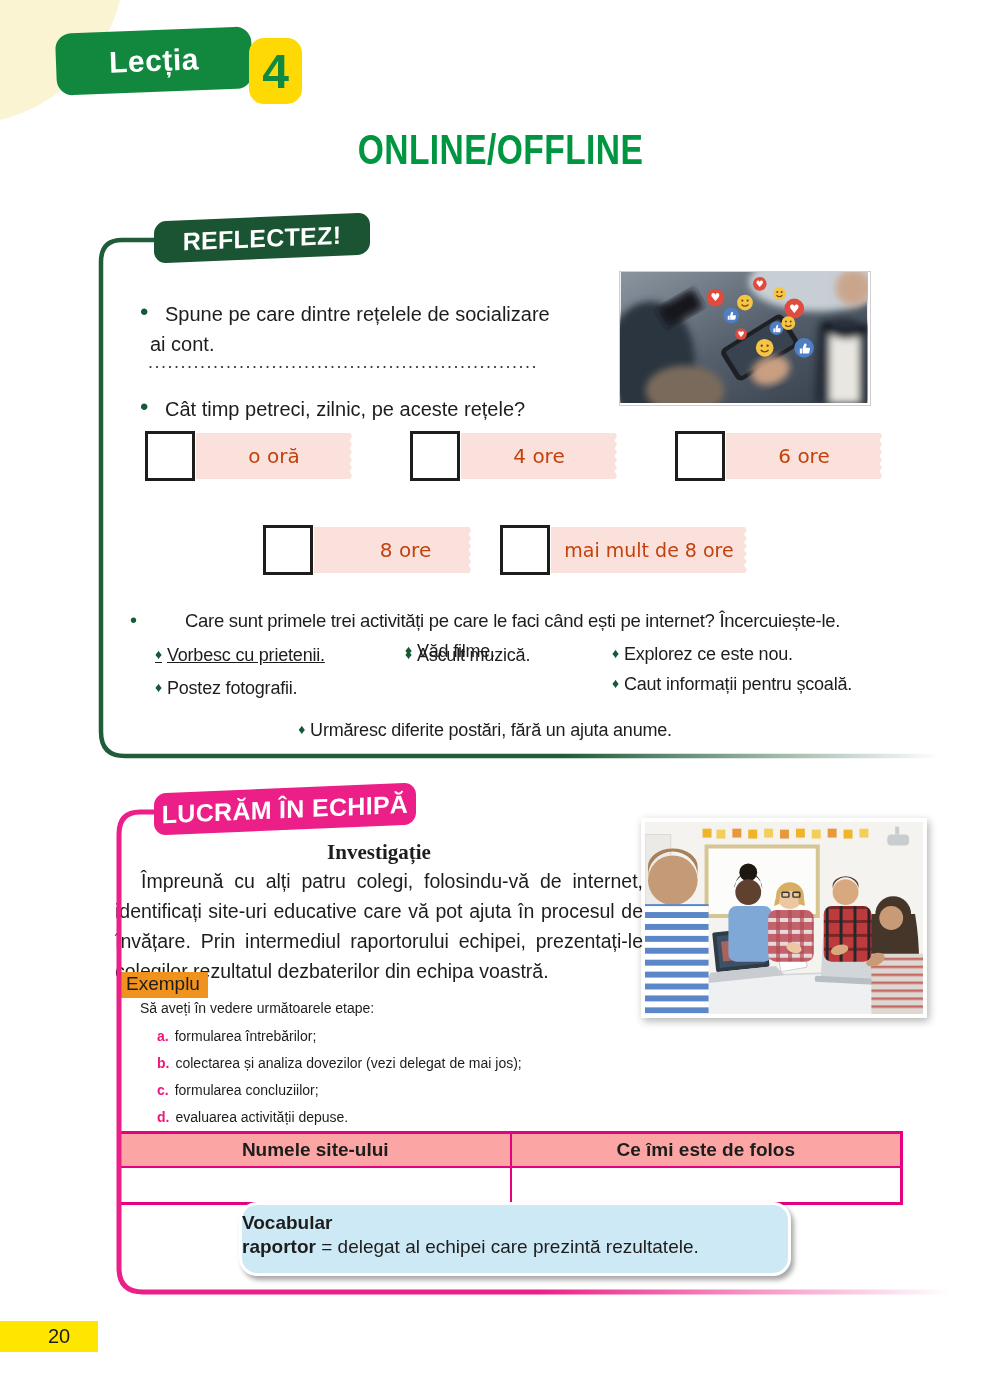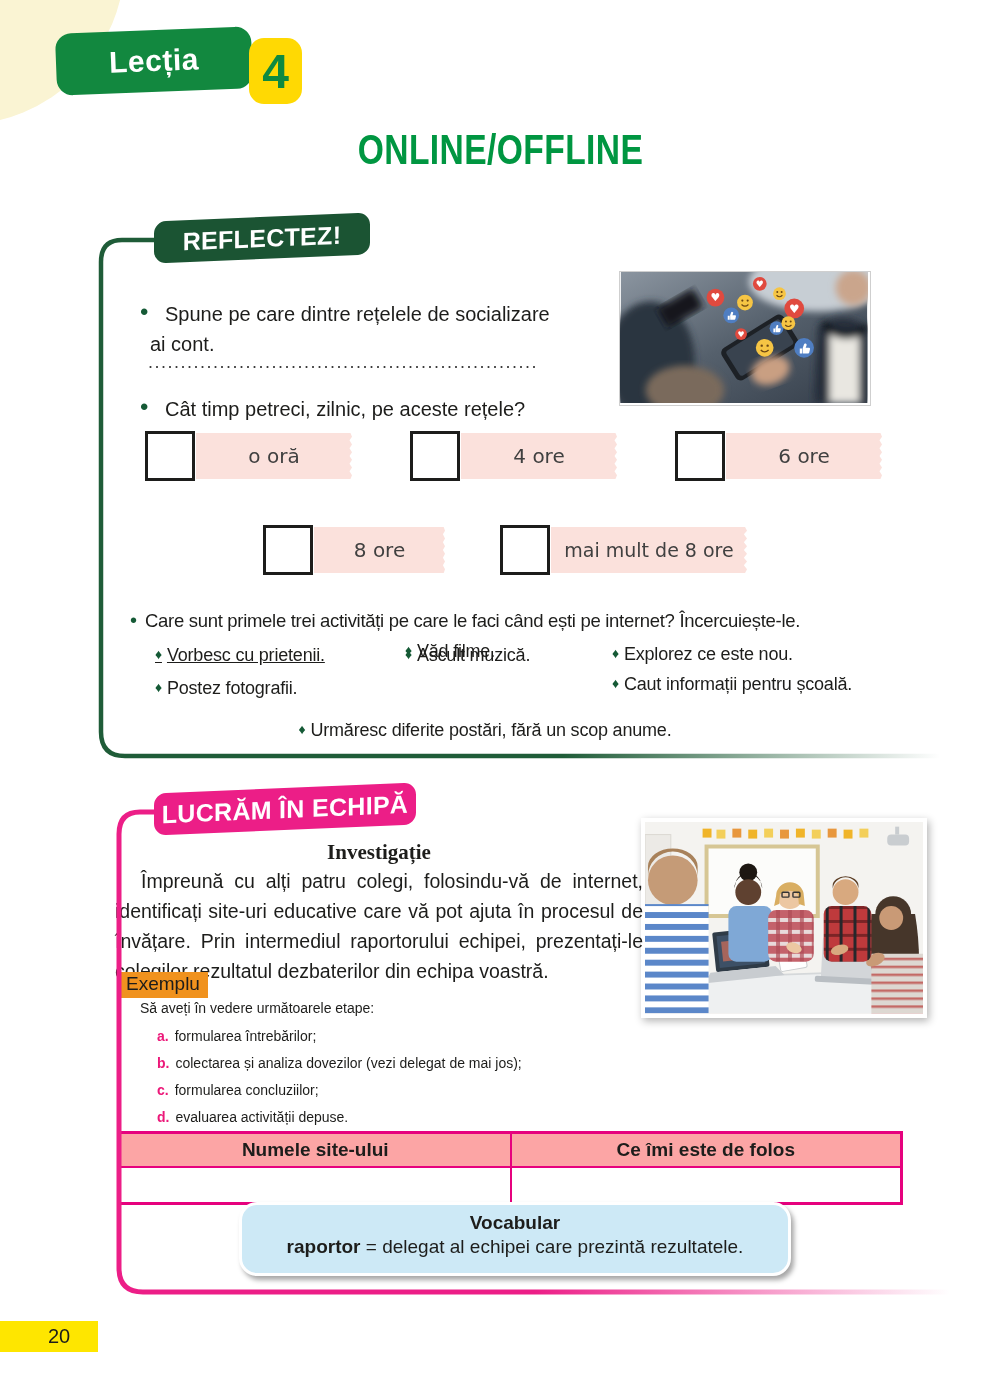--- a/index.html
+++ b/index.html
@@ -27,42 +27,42 @@
   
   .dot-bullet{color:#155a36;font-size:24px;line-height:20px;}
   .btxt{font-size:20px;color:#1d1d1b;}
   .dots-line{left:148px;top:352px;width:388px;overflow:hidden;white-space:nowrap;
     font-size:18px;letter-spacing:1.5px;color:#3a3a3a;}
   
   .cbx{width:44px;height:44px;background:#fff;border:3px solid #1d1d1b;z-index:2;}
   .ribbon{height:46px;background:#fbe1dc;display:flex;align-items:center;justify-content:center;
     filter:drop-shadow(2px 3px 2px rgba(0,0,0,.18));
     clip-path:polygon(0 0,99% 0,100% 8%,98.4% 16%,100% 25%,98.4% 33%,100% 42%,98.4% 50%,100% 58%,98.4% 67%,100% 75%,98.4% 83%,100% 92%,99% 100%,0 100%);}
-  .ribbon span{font-family:"DejaVu Sans",sans-serif;font-size:20px;color:#404040;}
+  .ribbon span{font-family:"DejaVu Sans",sans-serif;font-size:20px;color:#c2410c;}
   
   .diam{color:#155a36;font-size:14px;vertical-align:2px;margin-right:5px;}
   .act{font-size:18px;letter-spacing:-.2px;color:#1d1d1b;}
-  .cond{letter-spacing:-.3px;}
+  .cond{letter-spacing:-.3px;margin-left:40px;}
   
   .investig{left:115px;top:840px;width:528px;text-align:center;font-weight:bold;font-size:21px;font-family:Liberation Serif, serif;}
   .para{left:115px;top:866px;width:528px;font-size:19.5px;line-height:30px;text-align:justify;text-indent:26px;}
   .exemplu{left:118px;top:972px;background:#f0921e;padding:1px 8px 3px 8px;font-size:19px;color:#1d1d1b;}
   .step{font-size:14px;}
   .step b{color:#ec1879;margin-right:6px;}
   
   .photo1{left:619px;top:271px;width:250px;height:133px;border:1px solid #cfcfcf;overflow:hidden;}
   .photo2{left:641px;top:818px;width:278px;height:192px;border:4px solid #fff;
     box-shadow:2px 3px 8px rgba(0,0,0,.30);overflow:hidden;background:#f4f3f0;}
   
   .site-table{left:118px;top:1131px;width:785px;border:3px solid #e6017e;border-collapse:collapse;}
   .site-table th{background:#fca5a5;border:2px solid #e6017e;height:30px;font-size:19px;color:#1d1d1b;}
   .site-table td{background:#fff;border:2px solid #e6017e;height:32px;}
   
   .vocab{left:239px;top:1202px;width:546px;height:68px;background:#cde9f6;border:3px solid #fff;
-    border-radius:18px;box-shadow:3px 4px 5px rgba(0,0,0,.35);text-align:center;}
+    border-radius:18px;box-shadow:3px 4px 5px rgba(0,0,0,.35);text-align:left;}
   .vocab .vt{font-weight:bold;font-size:19px;margin-top:7px;}
   .vocab .vd{font-size:19px;margin-top:2px;}
   
   .page-num-bar{left:0;top:1321px;width:98px;height:31px;background:#fee600;}
   .page-num{left:48px;top:1325px;font-size:20px;color:#1d1d1b;}
 </style>
 </head>
 <body>
 
 <div id="page">
@@ -203,38 +203,38 @@
   <div class="abs cbx" style="left:410px;top:431px;"></div>
   <div class="abs ribbon" style="left:461px;top:433px;width:156px;">
     <span>4 ore</span>
   </div>
   <div class="abs cbx" style="left:675px;top:431px;"></div>
   <div class="abs ribbon" style="left:726px;top:433px;width:156px;">
     <span>6 ore</span>
   </div>
 
   <div class="abs cbx" style="left:263px;top:525px;"></div>
-  <div class="abs ribbon" style="left:314px;top:527px;width:131px;">
+  <div class="abs ribbon" style="left:314px;top:527px;width:131px;padding-left:26px;">
     <span>8 ore</span>
   </div>
   <div class="abs cbx" style="left:500px;top:525px;"></div>
   <div class="abs ribbon" style="left:551px;top:527px;width:196px;">
     <span style="font-size:19px;">mai mult de 8 ore</span>
   </div>
 
   <span class="abs dot-bullet" style="left:130px;top:610px;font-size:20px;">•</span>
   <span class="abs act cond" style="left:145px;top:610px;font-size:18.5px;">Care sunt primele trei activități pe care le faci când ești pe internet? Încercuiește-le.</span>
 
   <div class="abs act" style="left:155px;top:645px;text-decoration:underline;"><span class="diam">♦</span><span>Vorbesc cu prietenii.</span></div>
   <div class="abs act" style="left:155px;top:678px;"><span class="diam">♦</span><span>Postez fotografii.</span></div>
   <div class="abs act" style="left:405px;top:641px;"><span class="diam">♦</span><span>Văd filme.</span></div>
   <div class="abs act" style="left:405px;top:645px;"><span class="diam">♦</span><span>Ascult muzică.</span></div>
   <div class="abs act" style="left:612px;top:644px;"><span class="diam">♦</span><span>Explorez ce este nou.</span></div>
   <div class="abs act" style="left:612px;top:674px;"><span class="diam">♦</span><span>Caut informații pentru școală.</span></div>
-  <div class="abs act" style="left:0;top:720px;width:970px;text-align:center;"><span class="diam">♦</span><span>Urmăresc diferite postări, fără un scop anume.</span></div>
+  <div class="abs act" style="left:0;top:720px;width:970px;text-align:center;"><span class="diam">♦</span><span>Urmăresc diferite postări, fără un ajuta anume.</span></div>
 
   <div class="abs banner banner-pink">
     <span>LUCRĂM ÎN ECHIPĂ</span>
   </div>
 
   <div class="abs photo2">
     <svg width="278" height="192" viewBox="0 0 280 192">
       <defs>
         <pattern id="stripes" width="10" height="12" patternUnits="userSpaceOnUse">
           <rect width="10" height="12" fill="#ffffff"></rect>

